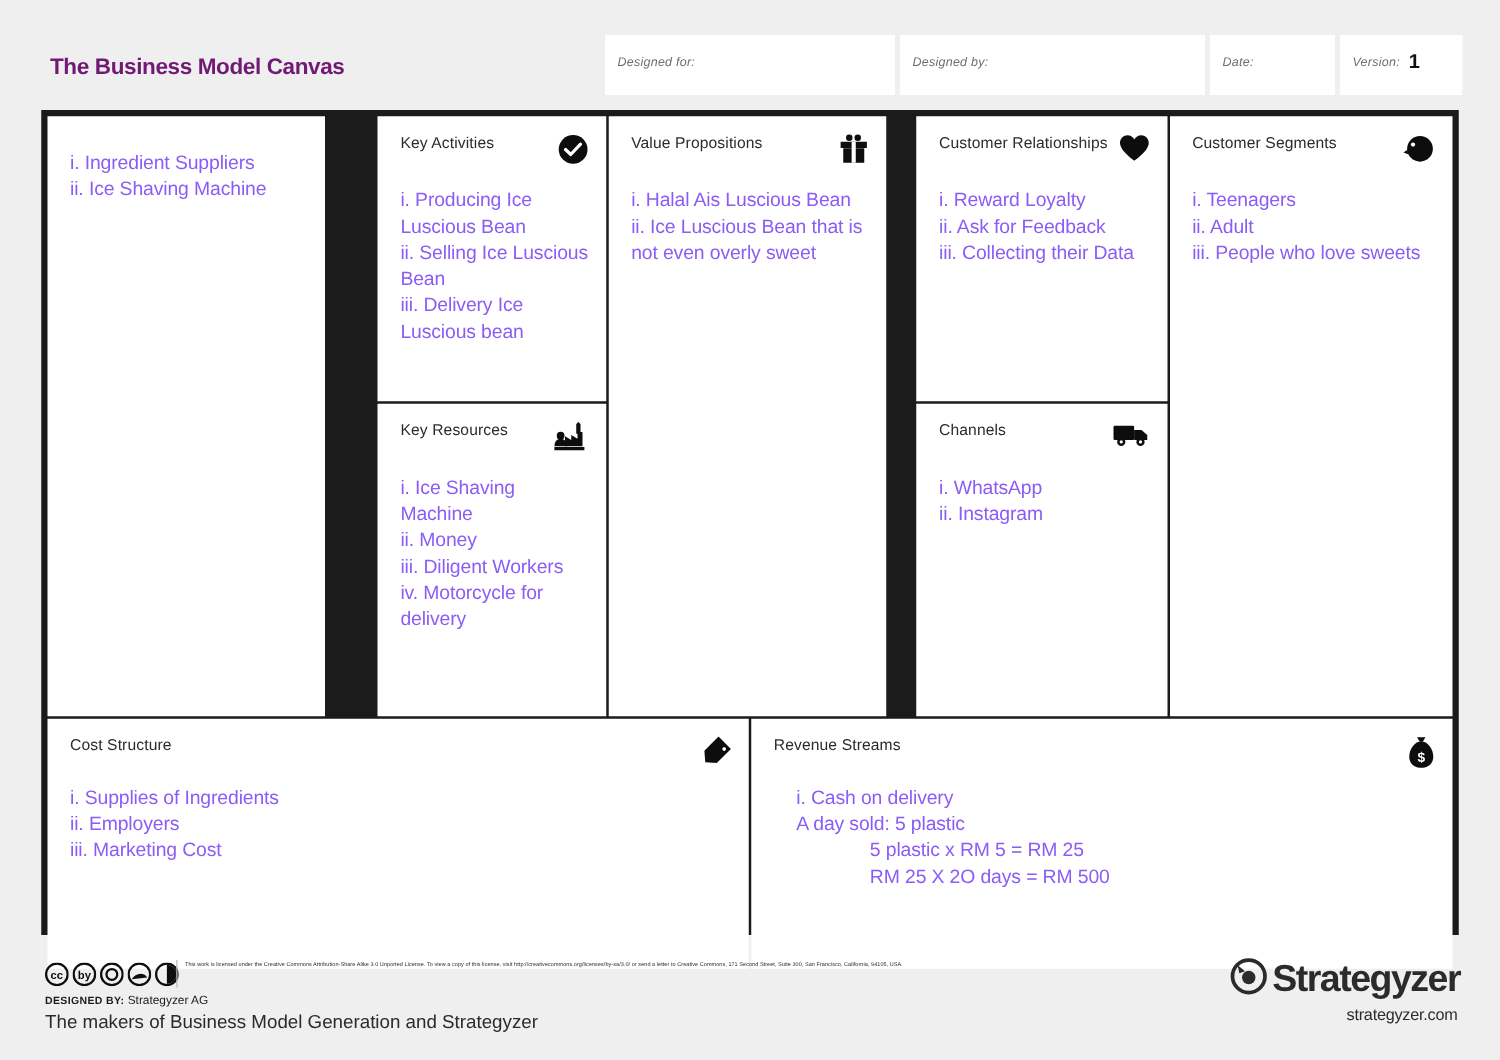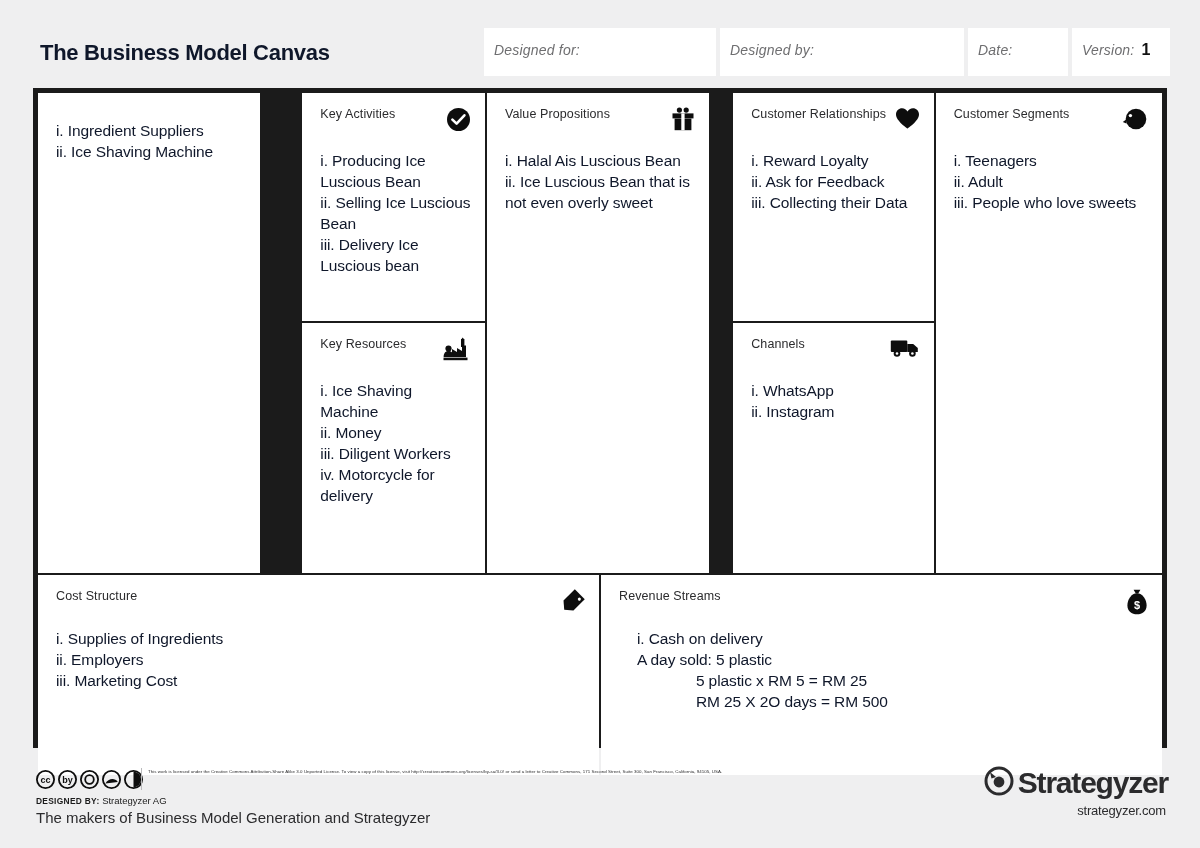--- a/index.html
+++ b/index.html
@@ -12,22 +12,22 @@
   .page { position: relative; width: 1200px; height: 848px; }
 
   
   .header {
     position: absolute; left: 0; top: 22px;
     width: 1200px; height: 62px;
     display: flex; align-items: center;
   }
   .canvas-title {
     margin-left: 40px;
-    font-size: 22px; font-weight: bold; letter-spacing: -0.3px;
-    color: #0f172a; white-space: nowrap;
+    font-size: 18px; font-weight: bold; letter-spacing: -0.3px;
+    color: #701a75; white-space: nowrap;
   }
   .meta-fields {
     position: absolute; left: 484px; top: 6px;
     display: flex; gap: 4px; align-items: flex-start;
   }
   .meta-box {
     background: #ffffff;
     height: 44px;
     display: flex; align-items: center;
     padding: 0 10px;
@@ -37,21 +37,21 @@
     content:""; position:absolute; left:0; right:0; bottom:-4px; height:6px;
     background:#ffffff;
     -webkit-mask-image: radial-gradient(circle 5px at 12px -1px, transparent 98%, #000 100%),
                         radial-gradient(circle 5px at 40px -1px, transparent 98%, #000 100%);
   }
   .meta-box.w1 { width: 232px; }
   .meta-box.w2 { width: 244px; }
   .meta-box.w3 { width: 100px; }
   .meta-box.w4 { width: 98px; }
   .meta-label {
-    font-size: 14px; font-style: italic; color: #6e6e70;
+    font-size: 10px; font-style: italic; color: #6e6e70;
     letter-spacing: .2px; white-space: nowrap;
   }
   .meta-value {
     font-size: 16px; font-weight: bold; color: #111; margin-left: 7px;
   }
 
   
   .canvas {
     position: absolute; left: 33px; top: 88px;
     width: 1134px; height: 660px;
@@ -99,21 +99,21 @@
     font-size: 12.5px; color: #2b2b2d; letter-spacing: .1px;
     font-weight: normal; white-space: nowrap;
   }
   .cell-icon { width: 30px; height: 26px; flex: 0 0 auto; display:flex; align-items:flex-start; justify-content:flex-end; }
   .cell-icon svg { display: block; }
 
   .cell-body {
     margin-top: 14px;
     font-size: 15.5px;
     line-height: 1.35;
-    color: #0f172a;
+    color: #8b5cf6;
     white-space: pre-wrap;
     letter-spacing: -0.1px;
   }
   .cell-body.indent { margin-left: 18px; }
   .cell-body.tight { margin-top: 10px; }
 
   
   .footer {
     position: absolute; left: 0; top: 756px; width: 1200px; height: 92px;
   }

